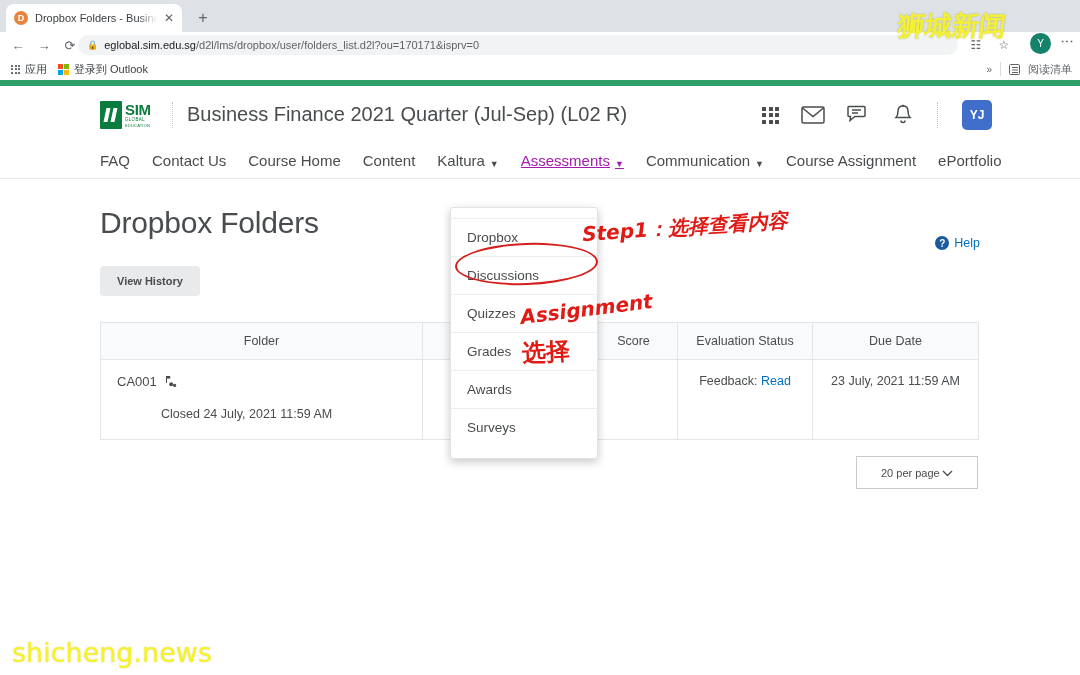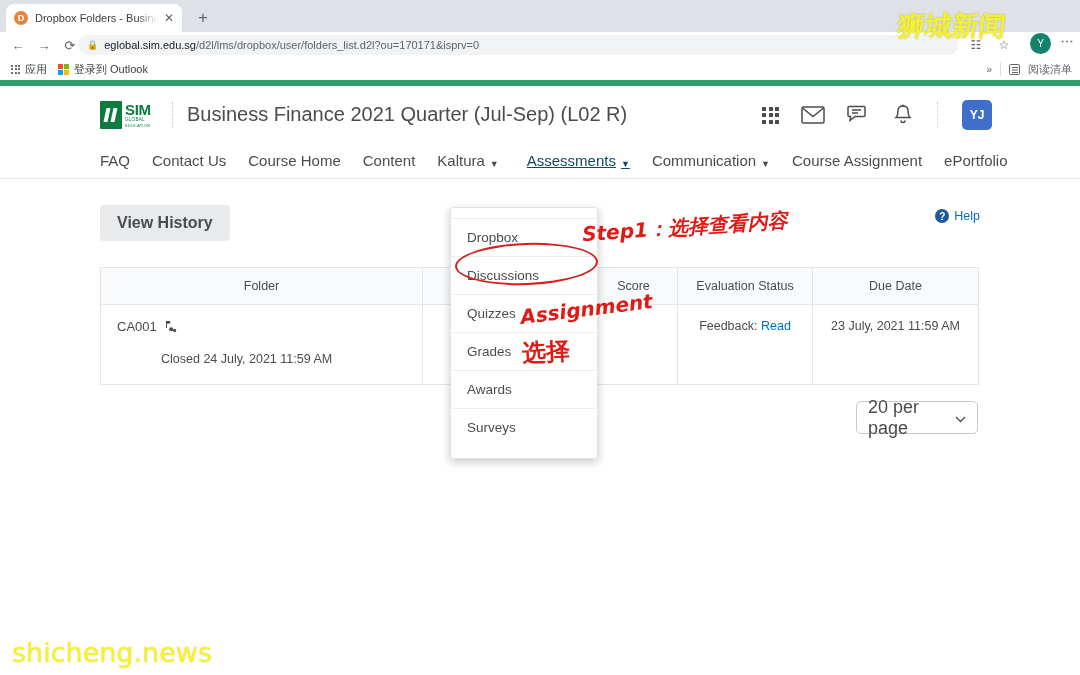--- a/index.html
+++ b/index.html
@@ -151,21 +151,21 @@
     display:flex; align-items:center; justify-content:center;
   }
 
   .d2l-nav {
     position:relative; height:36px; padding-left:100px;
     display:flex; align-items:center; gap:22px;
     border-bottom:1px solid #e6e6e6;
   }
   .navitem { font-size:15px; color:#494c4e; white-space:nowrap;
              display:flex; align-items:flex-end; gap:5px; }
-  .navitem.active { color:#0c4a6e; text-decoration:underline;margin-left:6px; }
+  .navitem.active { color:#a21caf; text-decoration:underline; }
   .caret { font-size:9px; }
 
   
   .dropdown {
     position:absolute; left:450px; top:121px; width:148px;
     background:#fff; border:1px solid #e3e3e3; border-radius:3px;
     box-shadow:0 3px 10px rgba(0,0,0,.22); z-index:40;
   }
   .ddtop { height:10px; }
   .dditem {
@@ -187,21 +187,21 @@
     font-size:12.5px; color:#006fbf;
   }
   .help-q {
     width:14px; height:14px; border-radius:50%; background:#1a5a9e;
     color:#fff; font-size:10px; font-weight:bold;
     display:flex; align-items:center; justify-content:center;
   }
   .view-history {
     margin-top:26px; display:inline-block; padding:9px 17px;
     background:#e8eaec; border-radius:4px;
-    font-size:16px; font-weight:bold; color:#494c4e;
+    font-size:11px; font-weight:bold; color:#494c4e;
   }
 
   table.folders {
     margin-top:26px; width:878px; border-collapse:collapse;
     border:1px solid #e3e6e8; table-layout:fixed;
   }
   table.folders th {
     background:#f9fafb; height:37px; font-size:12.5px; font-weight:400;
     color:#494c4e; border-right:1px solid #e3e6e8;
     border-bottom:1px solid #e3e6e8; text-align:center;
@@ -219,23 +219,23 @@
   td.folder { padding-left:16px; }
   .f-name { display:flex; align-items:center; gap:6px; font-size:13px; }
   .f-sub { margin-top:18px; margin-left:44px; font-size:12.5px; }
   .ctr { text-align:center; }
   .lnk { color:#006fbf; }
 
   .perpage-wrap {
     width:878px; display:flex; justify-content:flex-end; margin-top:16px;
   }
   .perpage {
-    width:122px; height:33px; border:1px solid #c7cace; border-radius:5px;
+    width:122px; height:33px; border:1px solid #c7cace; border-radius:0;
     display:flex; align-items:center; justify-content:space-between;
-    padding:0 11px; font-size:18px; color:#494c4e; background:#fff;
+    padding:0 24px; font-size:11px; color:#494c4e; background:#fff;
   }
 
   
   .anno { position:absolute; pointer-events:none; z-index:60; }
   .ellipse {
     left:455px; top:157px; width:143px; height:42px;
     border:2.5px solid #d4201c; border-radius:50%;
     transform:rotate(-2deg);
   }
   .hand {
@@ -404,20 +404,21 @@
           <span>ePortfolio</span>
         </span>
     </div>
 
     <div class="content">
       <div class="help-link">
         <span class="help-q">?</span>
         <span>Help</span>
       </div>
 
+      <h1 class="page-title">Dropbox Folders</h1>
 
       <div class="view-history">View History</div>
 
       <table class="folders">
         <colgroup>
           <col style="width:322px">
             <col style="width:167px">
             <col style="width:88px">
           <col style="width:135px">
             <col style="width:166px">

